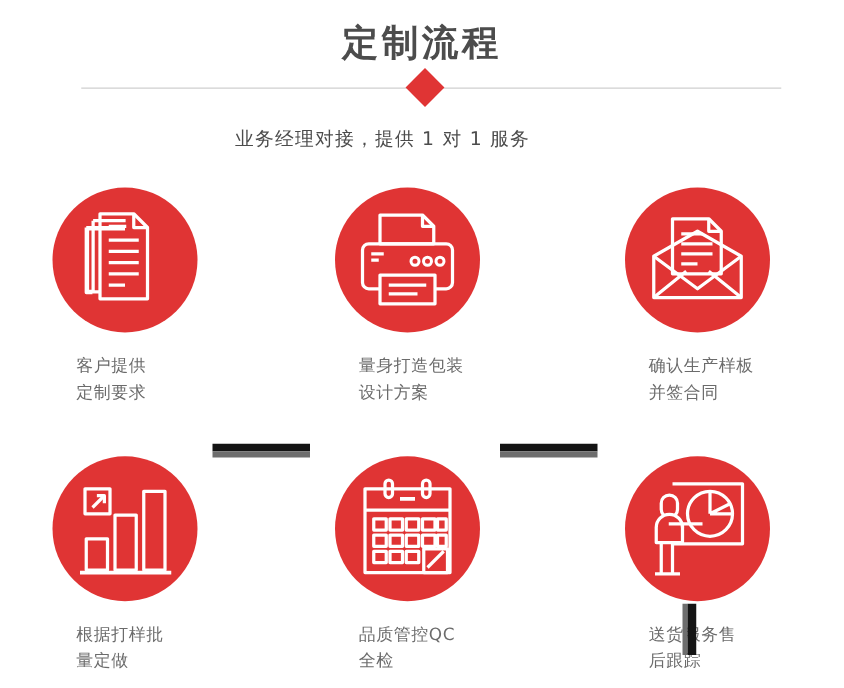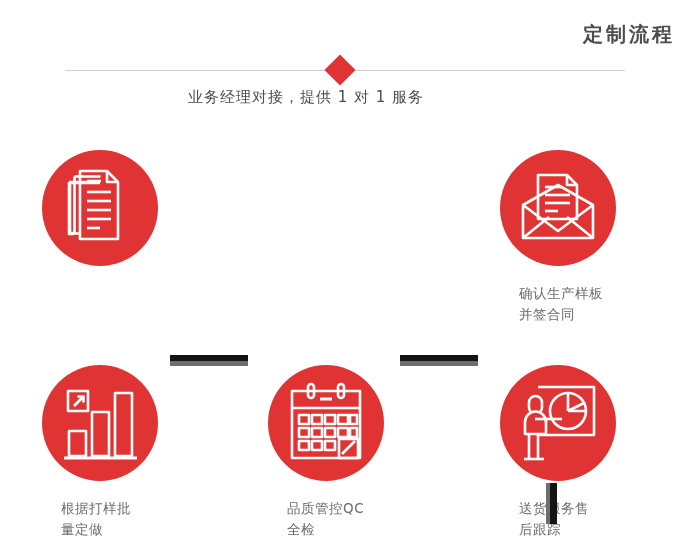--- a/index.html
+++ b/index.html
@@ -10,37 +10,37 @@
     font-family:"DejaVu Sans","Liberation Sans",sans-serif;
     overflow:hidden;
     position:relative;
   }
   .page{position:relative;width:675px;height:550px;}
 
   
   .header{position:absolute;left:0;top:0;width:675px;height:125px;}
   .title{
     position:absolute;left:0;top:14px;width:675px;
-    text-align:right;
-    font-size:20px;font-weight:bold;
+    text-align:center;
+    font-size:29px;font-weight:bold;
     color:#4c4c4c;
     letter-spacing:3px;
     line-height:40px;
   }
   .divider{
     position:absolute;left:65px;top:70px;width:560px;height:1px;
     background:#cfcfcf;
   }
   .diamond{
     position:absolute;left:329px;top:59px;width:22px;height:22px;
     background:#e03434;
     transform:rotate(45deg);
   }
   .subtitle{
-    position:absolute;left:0;top:86px;width:612px;
+    position:absolute;left:0;top:100px;width:612px;
     text-align:center;
     font-size:15px;color:#4c4c4c;
     letter-spacing:1px;
     line-height:22px;
   }
 
   
   .steps{position:absolute;left:0;top:150px;width:675px;height:400px;}
 
   .step{position:absolute;width:192px;}
@@ -113,22 +113,52 @@
           <g stroke="#ffffff" stroke-width="2.6" stroke-linecap="butt">
             <line x1="45" y1="31" x2="59" y2="31"></line>
             <line x1="45" y1="42" x2="69" y2="42"></line>
             <line x1="45" y1="51" x2="69" y2="51"></line>
             <line x1="45" y1="60" x2="69" y2="60"></line>
             <line x1="45" y1="69" x2="69" y2="69"></line>
             <line x1="45" y1="78" x2="58" y2="78"></line>
           </g>
         </svg>
       </div>
-    </div>
-
+      <div class="label">客户提供
+定制要求</div>
+    </div>
+
+    <div class="step r1 c2">
+      <div class="circle">
+        <svg width="116" height="116" viewBox="0 0 116 116">
+          <g fill="none" stroke="#ffffff" stroke-width="2.6" stroke-linejoin="round">
+
+            <path d="M36 22 h34 l9 9 v14 H36 Z"></path>
+            <path d="M70 22 v9 h9"></path>
+
+            <path d="M27 45 h62 a5 5 0 0 1 5 5 v26 a5 5 0 0 1 -5 5 h-62 a5 5 0 0 1 -5 -5 v-26 a5 5 0 0 1 5 -5 Z"></path>
+
+            <path d="M36 70 h44 v23 H36 Z" fill="#e03434"></path>
+          </g>
+          <g stroke="#ffffff" stroke-width="2.6" stroke-linecap="butt">
+            <line x1="29" y1="53" x2="39" y2="53"></line>
+            <line x1="29" y1="58" x2="35" y2="58"></line>
+            <line x1="43" y1="78" x2="73" y2="78"></line>
+            <line x1="43" y1="85" x2="66" y2="85"></line>
+          </g>
+          <g fill="none" stroke="#ffffff" stroke-width="2.4">
+            <circle cx="64" cy="59" r="3.2"></circle>
+            <circle cx="74" cy="59" r="3.2"></circle>
+            <circle cx="84" cy="59" r="3.2"></circle>
+          </g>
+        </svg>
+      </div>
+      <div class="label">量身打造包装
+设计方案</div>
+    </div>
 
     <div class="step r1 c3">
       <div class="circle">
         <svg width="116" height="116" viewBox="0 0 116 116">
           <g fill="none" stroke="#ffffff" stroke-width="2.6" stroke-linejoin="round">
 
             <path d="M38 25 h29 l10 10 v34 H38 Z" fill="#e03434"></path>
             <path d="M67 25 v10 h10"></path>
 
             <path d="M23 55 l35 -20 l35 20 v33 H23 Z" fill="none"></path>

